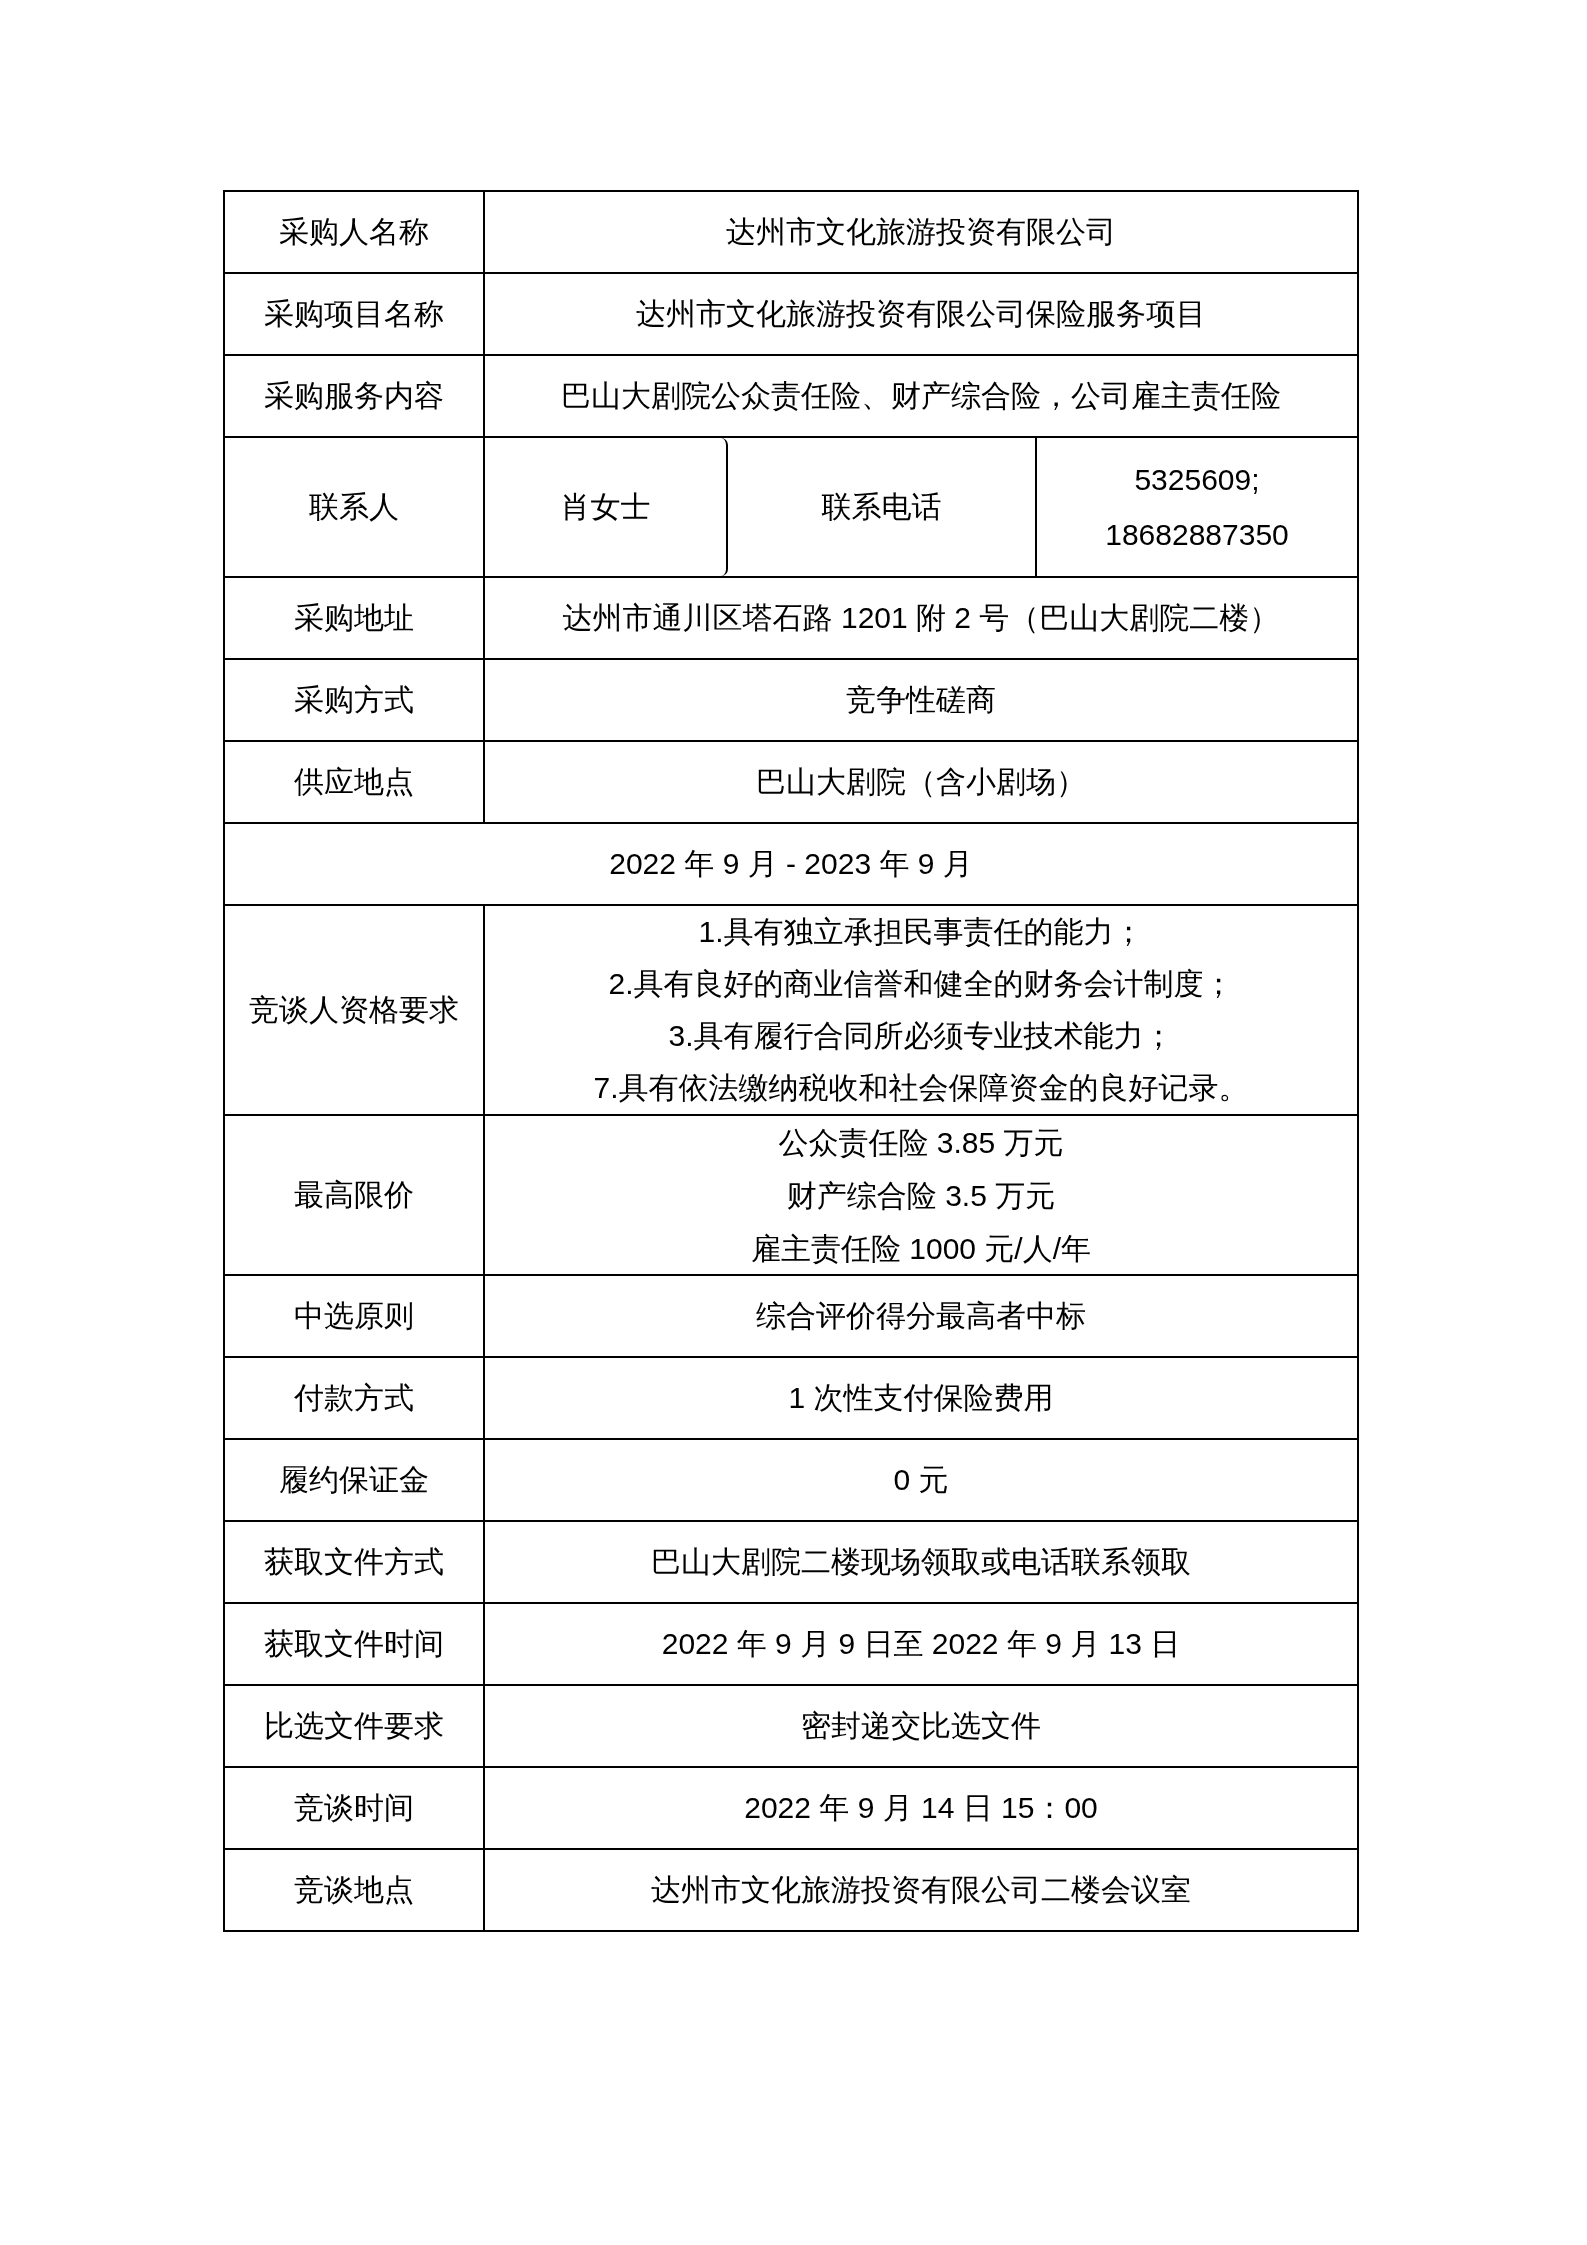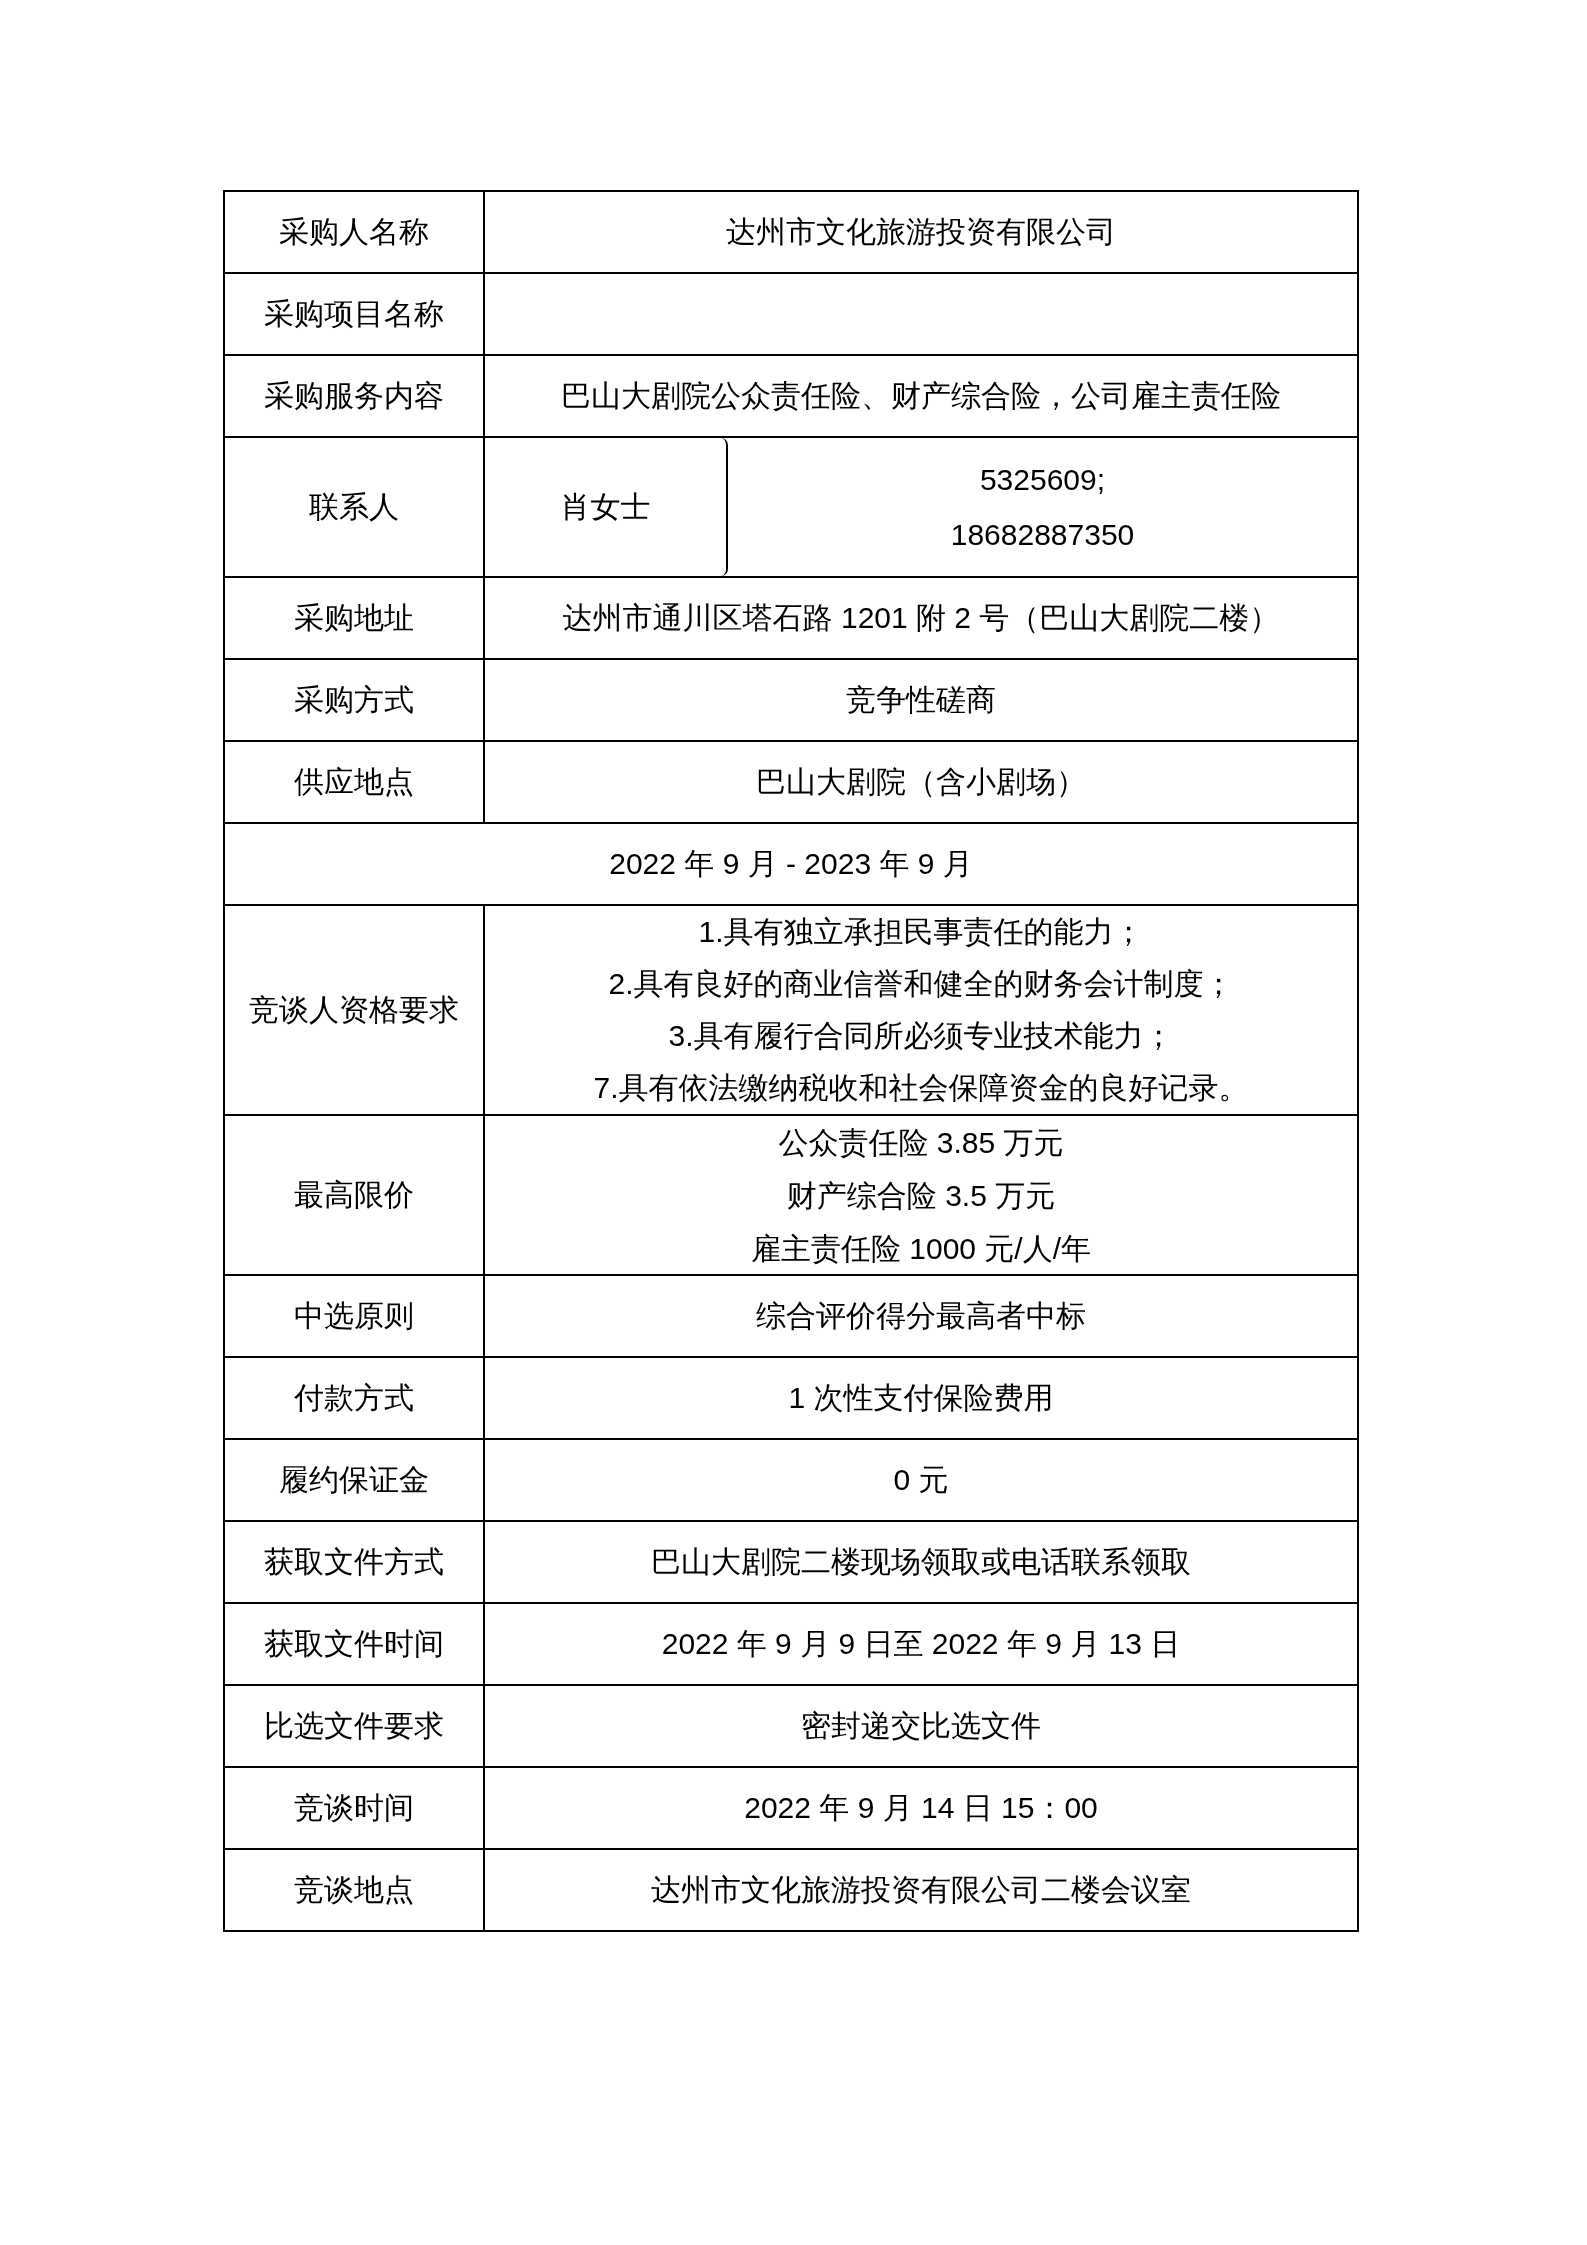--- a/index.html
+++ b/index.html
@@ -74,30 +74,32 @@
 <div class="page">
   <div class="doc-table">
 
     <div class="row h-r1">
       <div class="cell label-cell">采购人名称</div>
       <div class="cell value-cell">达州市文化旅游投资有限公司</div>
     </div>
 
     <div class="row h-std">
       <div class="cell label-cell">采购项目名称</div>
+      <div class="cell value-cell">达州市文化旅游投资有限公司保险服务项目</div>
     </div>
 
     <div class="row h-std">
       <div class="cell label-cell">采购服务内容</div>
       <div class="cell value-cell">巴山大剧院公众责任险、财产综合险，公司雇主责任险</div>
     </div>
 
     <div class="row h-r4">
       <div class="cell label-cell">联系人</div>
       <div class="cell c2">肖女士</div>
+      <div class="cell c3">联系电话</div>
       <div class="cell c4 multiline phone-lines">
         <span>5325609;</span>
         <span>18682887350</span>
       </div>
     </div>
 
     <div class="row h-std">
       <div class="cell label-cell">采购地址</div>
       <div class="cell value-cell">达州市通川区塔石路 1201 附 2 号（巴山大剧院二楼）</div>
     </div>

